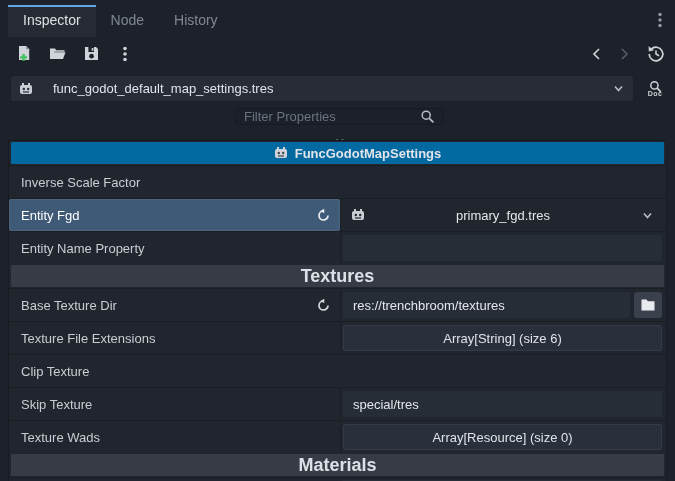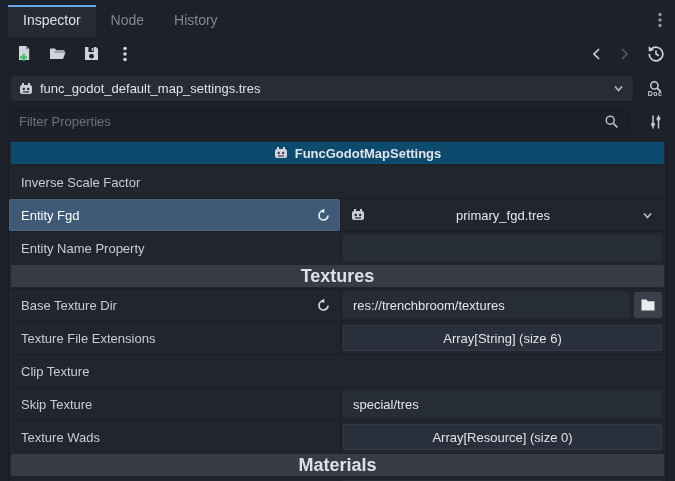--- a/index.html
+++ b/index.html
@@ -32,45 +32,45 @@
   .toolbar .spacer { flex:1; }
   .toolbar .nav { display:flex; align-items:center; gap:9px; }
 
   
   .picker-row { margin-top:5px; height:27px; display:flex; align-items:center; padding:0 6px 0 10px; gap:7px; }
   .resource-picker {
     flex:1; height:27px; background:#272c36; border:1px solid #1a1e25; border-radius:3px;
     display:flex; align-items:center; padding:0 8px; gap:7px;
   }
   .resource-picker .fname { flex:1; color:#e1e4e9; font-size:13px;
-    white-space:nowrap; overflow:hidden; }
+    white-space:nowrap; overflow:hidden;margin-left:13px; }
   .doc-btn { width:28px; height:27px; display:flex; flex-direction:column; align-items:center;
     justify-content:center; color:#cdd1d8; }
   .doc-btn .doc-label { font-size:7px; font-weight:bold; letter-spacing:.5px; margin-top:-3px; }
 
   
-  .filter-row { margin-top:6px; height:27px; display:flex; align-items:center; padding:0 6px 0 10px; gap:13px; }
+  .filter-row { margin-top:6px; height:27px; display:flex; align-items:center; padding:0 6px 0 10px; gap:13px;flex-direction:column; }
   .filter-wrap {
     flex:1; height:26px; background:#1c2129; border:1px solid #171b21; border-radius:3px;
     display:flex; align-items:center; padding:0 8px;
   }
   .filter-wrap input {
     flex:1; background:transparent; border:none; outline:none; color:#dfe2e7;
     font-family:"Liberation Sans", sans-serif; font-size:13px;
   }
   .filter-wrap input::placeholder { color:#6b7280; opacity:1; }
   .tune-btn { width:28px; height:26px; display:flex; align-items:center; justify-content:center; }
 
   
   .inspector-body {
     position:absolute; left:8px; right:8px; top:140px; bottom:0;
     background:#21262e; border:1px solid #171b21; border-bottom:none; overflow:hidden;
   }
   .category-header {
-    height:22px; margin:1px 2px; background:#0c4a6e; border-radius:1px;
+    height:22px; margin:1px 2px; background:#0369a1; border-radius:1px;
     display:flex; align-items:center; justify-content:center; gap:7px;
     color:#e2e4e9; font-weight:bold; font-size:13px;padding-left:40px;
   }
   .group-header {
     height:22px; margin:1px 2px; background:#363b45; border-radius:1px;
     display:flex; align-items:center; justify-content:center;
     color:#dde0e6; font-weight:bold; font-size:18px;
   }
   .prop-row { height:33px; display:flex; border-top:1px solid #1a1e25; }
   .prop-label {

